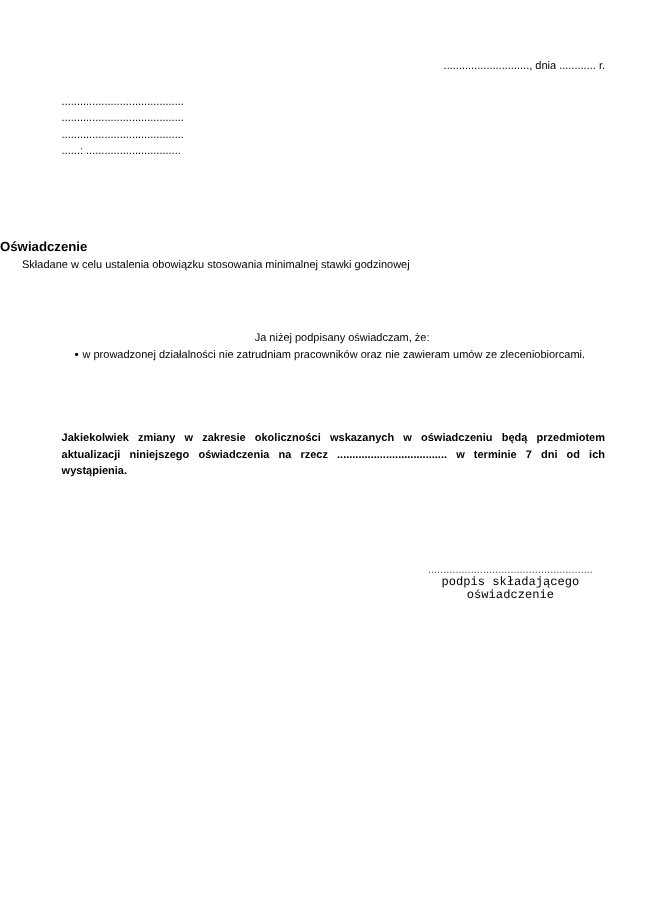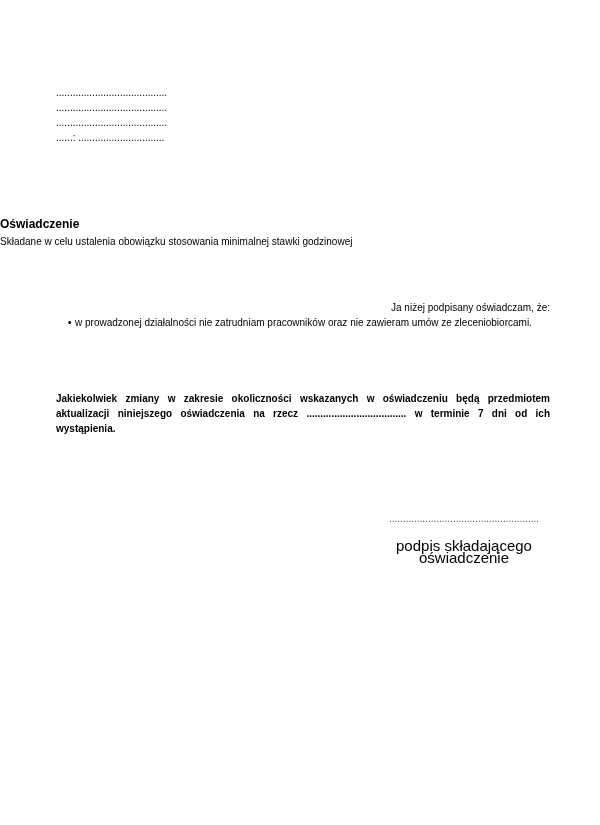--- a/index.html
+++ b/index.html
@@ -49,31 +49,32 @@
   }
   .doc-title {
     font-size: 12px;
     font-weight: bold;
     line-height: 14px;
   }
   .doc-subtitle {
     font-size: 10px;
     line-height: 13px;
     margin-top: 4px;
+    margin-left: 20px;
   }
   .declaration {
     position: absolute;
     top: 300px;
     left: 56px;
     right: 50px;
     font-size: 10px;
     line-height: 15px;
   }
   .declaration-intro {
-    text-align: right;
+    text-align: center;
     margin-left: 16px;
   }
   .bullet-item {
     position: relative;
     padding-left: 19px;
     text-align: justify;
   }
   .bullet-marker {
     position: absolute;
     left: 12px;
@@ -97,31 +98,33 @@
     text-align: center;
   }
   .signature-line {
     font-size: 10px;
     line-height: 11px;
     color: #555555;
     white-space: nowrap;
     overflow: hidden;
   }
   .signature-label {
-    font-size: 15px;
+    font-size: 11px;
     line-height: 12px;
-    margin-top: 16px;
+    margin-top: 0;
     color: #000000;
+    font-family: Liberation Mono, monospace;
   }
 </style>
 </head>
 <body>
 
 <div class="page">
 
+  <div class="date-line">............................, dnia ............ r.</div>
 
   <div class="addressee">
     <div class="addressee-line">........................................</div>
     <div class="addressee-line">........................................</div>
     <div class="addressee-line">........................................</div>
     <div class="addressee-line">......: ...............................</div>
   </div>
 
   <div class="title-block">
     <div class="doc-title">Oświadczenie</div>

